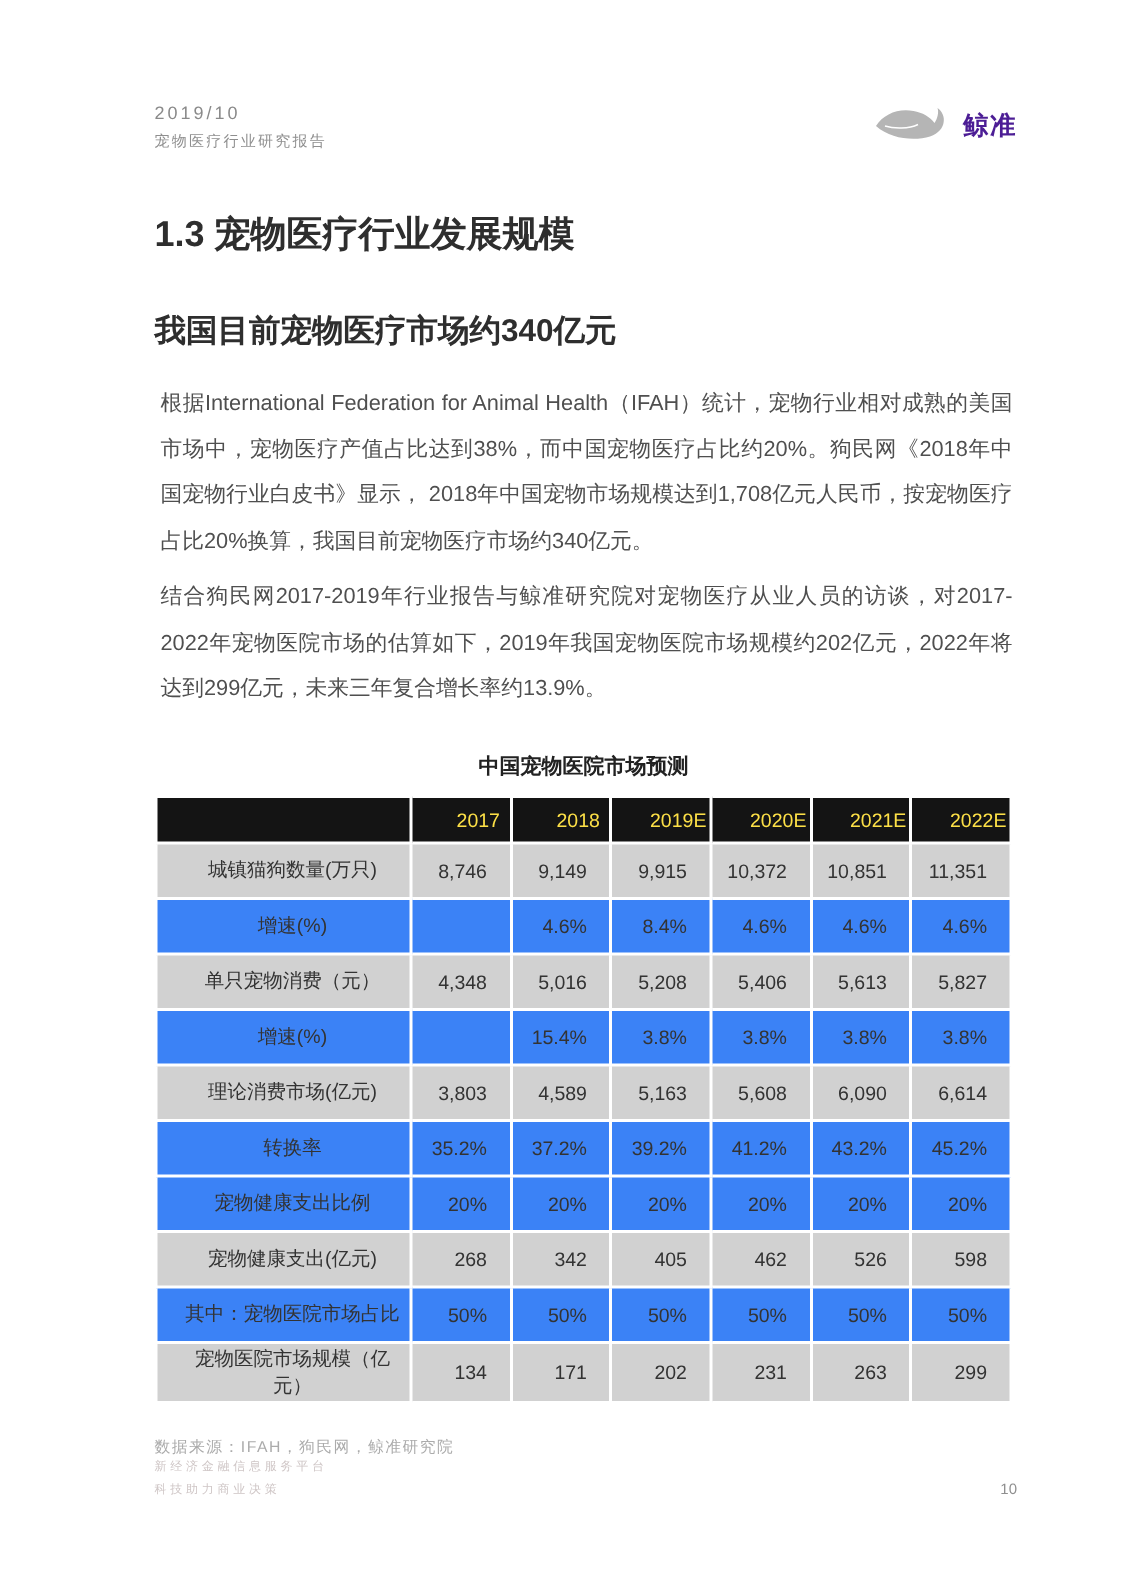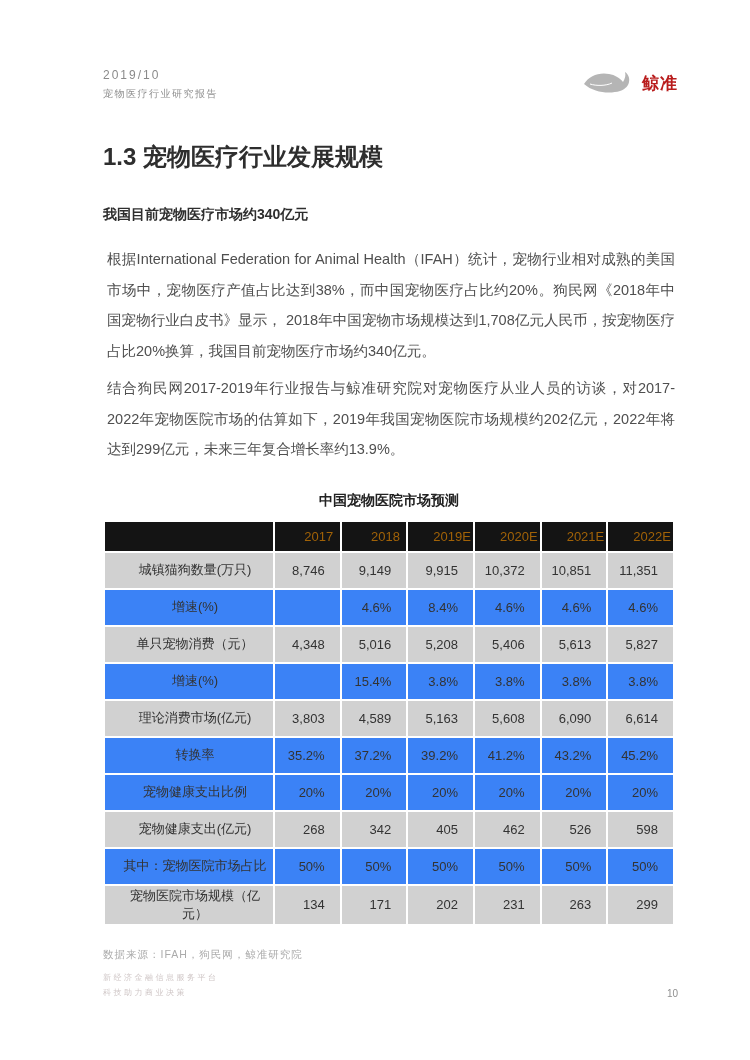--- a/index.html
+++ b/index.html
@@ -40,40 +40,40 @@
   .brand-wrap {
     display: flex;
     align-items: center;
     gap: 8px;
     margin-top: 2px;
   }
   .whale-icon svg { display: block; }
   .brand-name {
     font-size: 17px;
     font-weight: bold;
-    color: #b91c1c;
+    color: #4c1d95;
     letter-spacing: 1px;
     text-align: right;
   }
   
   .content {
     position: absolute;
     left: 103px;
     width: 572px;
     top: 140px;
   }
   .h1 {
     font-size: 24px;
     font-weight: bold;
     color: #2e2e2e;
     margin: 0 0 0 0;
     line-height: 34px;
   }
   .h2 {
-    font-size: 14px;
+    font-size: 21px;
     font-weight: bold;
     color: #2e2e2e;
     margin: 32px 0 0 0;
   }
   .para {
     font-size: 14.5px;
     line-height: 30.5px;
     color: #4f4f4f;
     text-align: justify;
     margin: 20px 0 0 4px;
@@ -94,21 +94,21 @@
     border-collapse: collapse;
   }
   table.forecast col.c-label { width: 170px; }
   table.forecast th, table.forecast td {
     border: 2px solid #ffffff;
     font-weight: normal;
     box-sizing: border-box;
   }
   table.forecast th {
     background: #141414;
-    color: #a16207;
+    color: #fde047;
     font-size: 13px;
     height: 31px;
     text-align: center;
     padding-left: 24px;
   }
   table.forecast td {
     font-size: 13px;
     color: #333333;
     height: 37px;
   }

